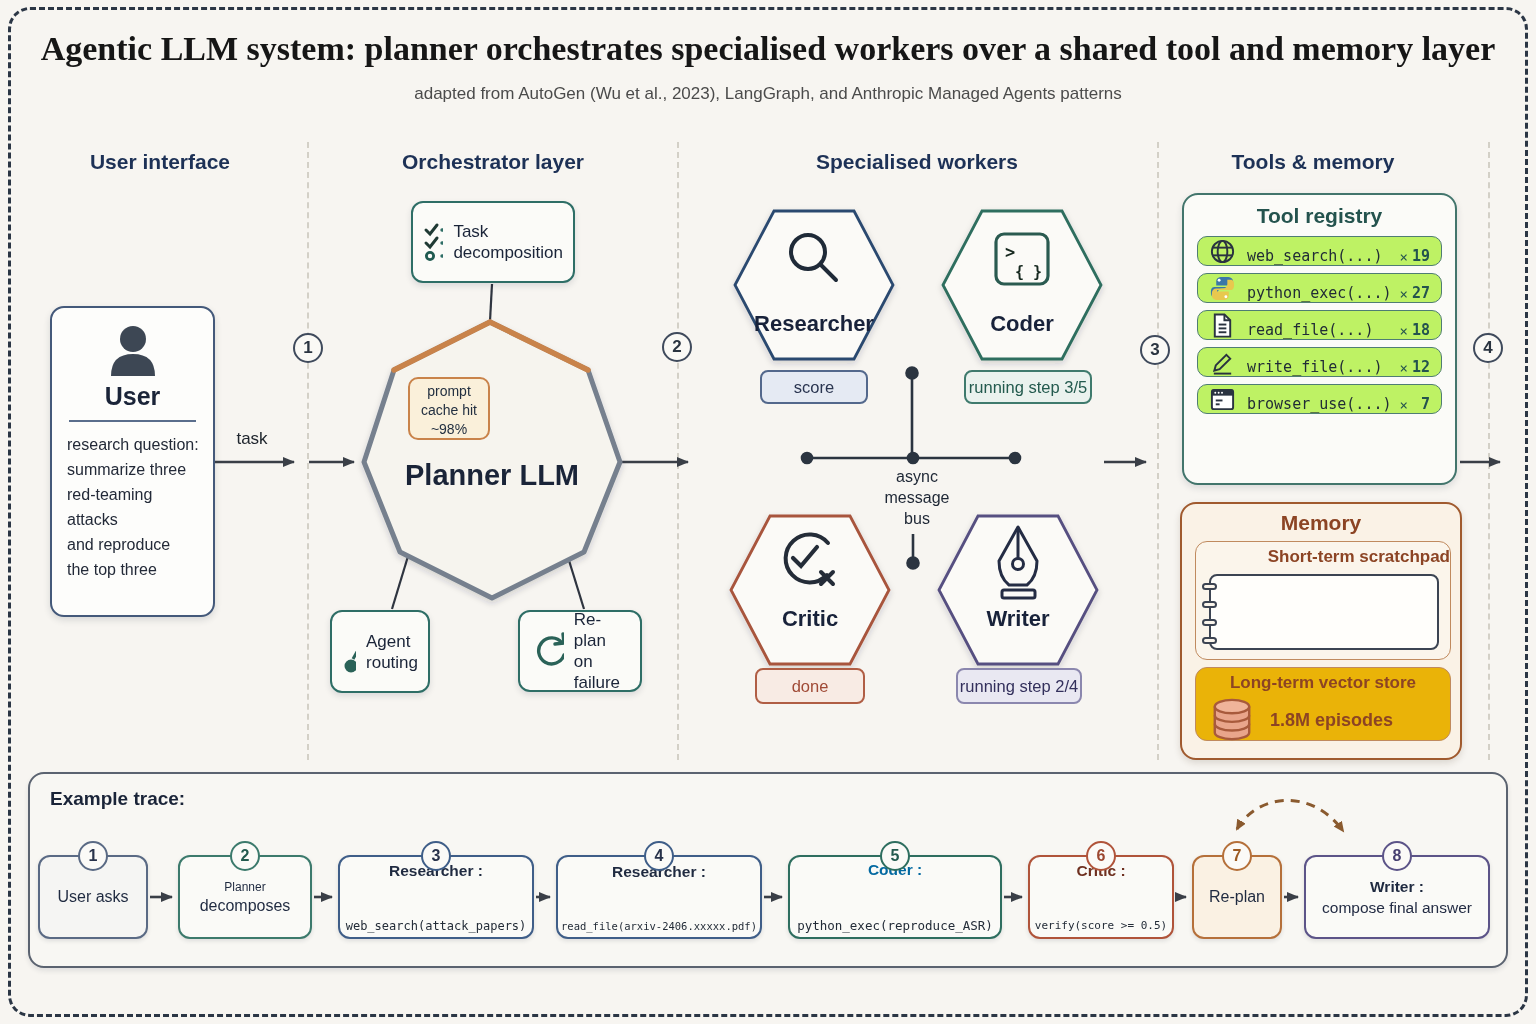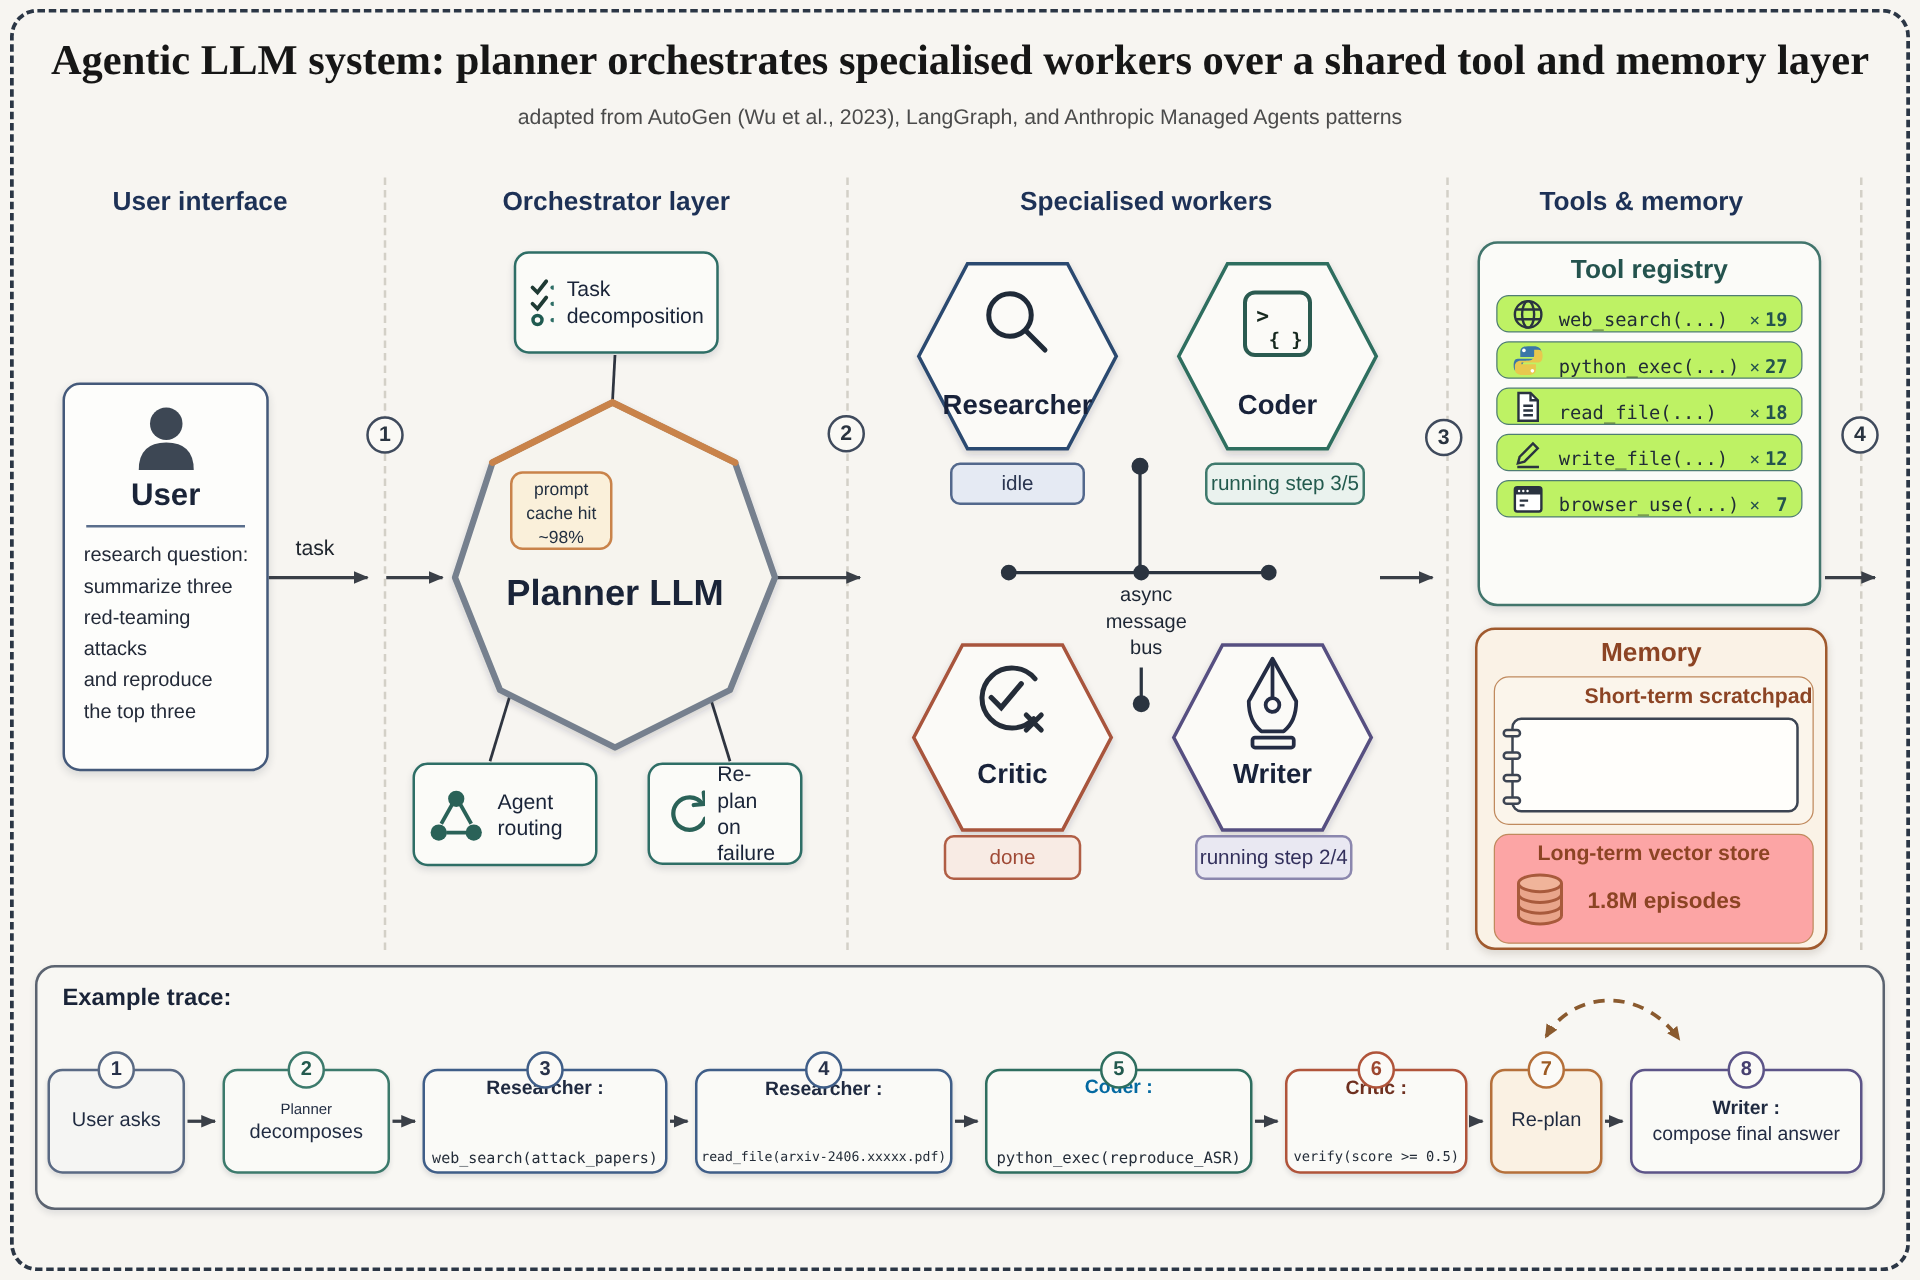--- a/index.html
+++ b/index.html
@@ -69,21 +69,21 @@
     border:2.5px solid #a05a2e;border-radius:16px;box-shadow:0 3px 7px rgba(60,40,20,.15);z-index:2;}
   .memory .mtitle{font-size:21px;font-weight:700;color:#8c4424;text-align:center;margin-top:7px;}
   .scratch{position:absolute;left:13px;top:37px;width:256px;height:119px;background:#fbf5eb;
     border:1.6px solid #c08a5e;border-radius:12px;}
   .scratch .stitle{font-size:17px;font-weight:700;color:#8c4424;text-align:right;margin-top:5px;}
   .notepad{position:absolute;left:13px;top:32px;width:230px;height:76px;background:#fffefb;
     border:2px solid #3c4452;border-radius:8px;font-family:"DejaVu Sans Mono",monospace;
     font-size:11.5px;line-height:21px;color:#262f3a;padding:6px 4px 0 15px;white-space:pre;}
   .ring{position:absolute;left:-9px;width:15px;height:7px;border:2px solid #3c4452;
     border-radius:4px;background:#fbf5eb;}
-  .vector{position:absolute;left:13px;top:163px;width:256px;height:88px;background:#fca5a5;
+  .vector{position:absolute;left:13px;top:163px;width:256px;height:74px;background:#eab308;
     border:1.6px solid #c08a5e;border-radius:12px;}
   .vector .vtitle{font-size:17px;font-weight:700;color:#8c4424;text-align:center;margin-top:5px;}
   .vector .vrow{display:flex;align-items:center;gap:16px;padding:4px 0 0 14px;}
   .vector .vval{font-size:18px;font-weight:700;color:#8c4424;}
   
   .tracepanel{left:28px;top:772px;width:1480px;height:196px;background:#f8f7f3;
     border:2px solid #5b6370;border-radius:16px;box-shadow:0 3px 5px rgba(30,40,60,.10);z-index:2;}
   .tracelabel{position:absolute;left:20px;top:14px;font-size:19px;font-weight:700;color:#1a2438;}
   .tbox{position:absolute;top:855px;height:84px;border-radius:12px;background:#fafaf7;
     border:2px solid var(--navy);box-shadow:0 2px 4px rgba(30,40,60,.12);z-index:2;
@@ -236,21 +236,21 @@
     </div>
   </div>
 
   <div class="abs cache-badge">
     <div>prompt</div>
     <div>cache hit</div>
     <div>~98%</div>
   </div>
   <div class="abs planner-label">Planner LLM</div>
 
-  <div class="abs tealbox" style="left:330px;top:610px;width:148px;height:83px">
+  <div class="abs tealbox" style="left:330px;top:610px;width:100px;height:83px">
     <svg width="46" height="46">
       <line x1="20" y1="14" x2="11" y2="30" stroke="#2a6258" stroke-width="3"></line>
       <line x1="26" y1="14" x2="35" y2="30" stroke="#2a6258" stroke-width="3"></line>
       <line x1="15" y1="37" x2="31" y2="37" stroke="#2a6258" stroke-width="3"></line>
       <circle cx="23" cy="10" r="6.5" fill="#2a6258"></circle>
       <circle cx="9" cy="37" r="6.5" fill="#2a6258"></circle>
       <circle cx="37" cy="37" r="6.5" fill="#2a6258"></circle>
     </svg>
     <div class="lbl">
       <div>Agent</div>
@@ -266,21 +266,21 @@
     <div class="lbl">
       <div>Re-plan</div>
       <div>on failure</div>
     </div>
   </div>
 
   <div class="abs hexlabel" style="left:734px;top:311px">Researcher</div>
   <div class="abs hexlabel" style="left:942px;top:311px">Coder</div>
   <div class="abs hexlabel" style="left:730px;top:606px">Critic</div>
   <div class="abs hexlabel" style="left:938px;top:606px">Writer</div>
-  <div class="abs badge b-idle">idle</div>
+  <div class="abs badge b-idle">score</div>
   <div class="abs badge b-r35">running step 3/5</div>
   <div class="abs badge b-done">done</div>
   <div class="abs badge b-r24">running step 2/4</div>
   <div class="abs buslabel">
     <div>async</div>
     <div>message</div>
     <div>bus</div>
   </div>
 
   <div class="abs registry">

